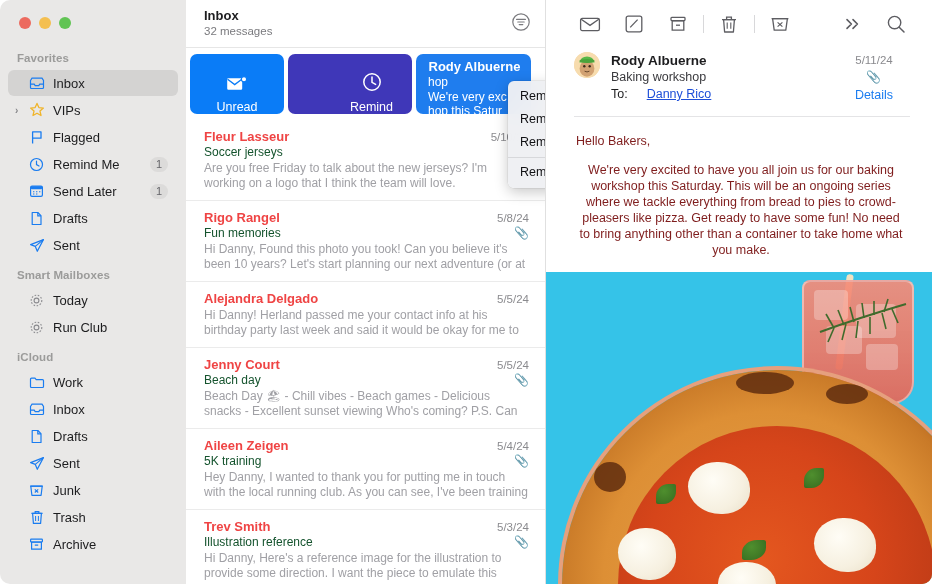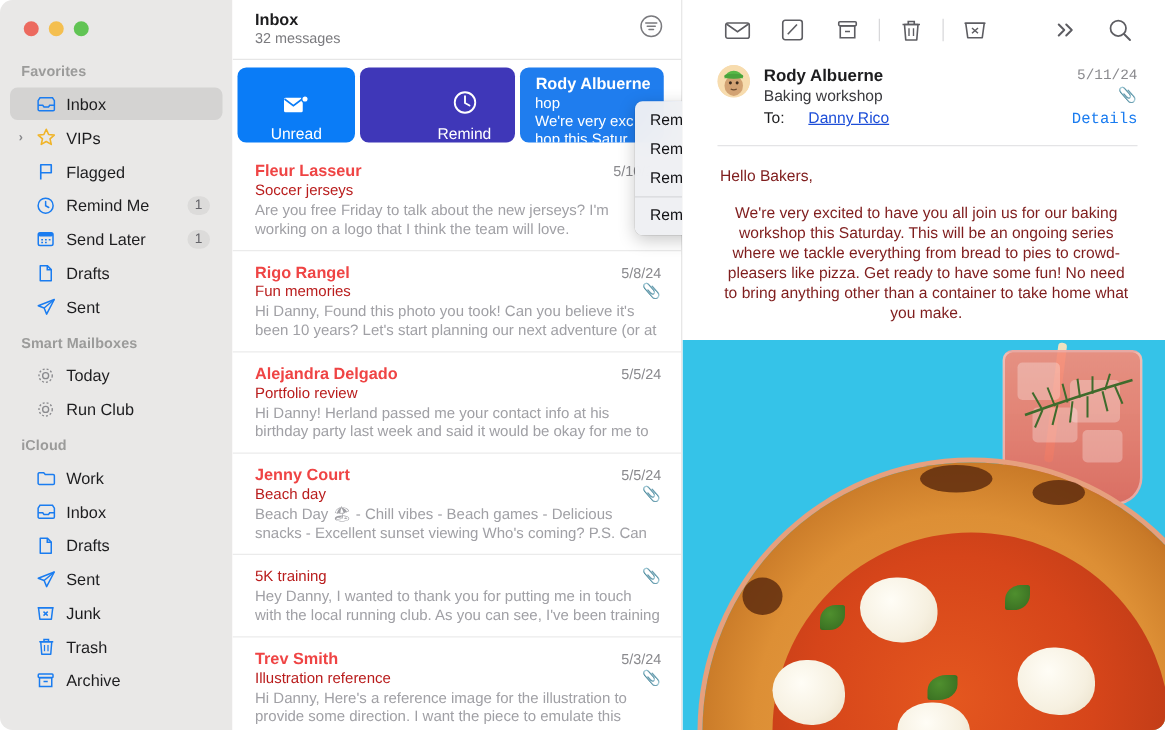--- a/index.html
+++ b/index.html
@@ -136,21 +136,21 @@
 
   .msg {
     padding: 9px 16px 10px 18px;
     border-bottom: 1px solid #ebebeb;
     position: relative;
   }
   .msg-top { display: flex; align-items: baseline; }
   .msg-from { font-size: 13px; font-weight: 700; color: #ef4444; flex: 1; }
   .msg-date { font-size: 11.5px; color: #8a8a8e; }
   .msg-sub-row { display: flex; align-items: center; margin-top: 1px; }
-  .msg-subject { font-size: 12px; color: #b91c1c; flex: 1; }
+  .msg-subject { font-size: 12px; color: #14532d; flex: 1; }
   .msg-clip { color: #a9a9ad; font-size: 12px; }
   .msg-prev {
     font-size: 12px;
     color: #a0a0a5;
     line-height: 14.5px;
     margin-top: 2px;
     max-height: 29px;
     overflow: hidden;
   }
 
@@ -212,21 +212,21 @@
     flex: 0 0 26px;
     position: relative;
     overflow: hidden;
   }
   .rd-headmid { flex: 1; }
   .rd-sender { font-size: 13.5px; font-weight: 700; color: #1d1d1f; line-height: 17px; }
   .rd-subject { font-size: 12.5px; color: #3a3a3e; line-height: 16px; }
   .rd-torow { font-size: 12.5px; line-height: 16px; margin-top: 1px; }
   .rd-tolabel { color: #1d1d1f; font-weight: 400; }
   .rd-toval { color: #1d4ed8; margin-left: 19px; text-decoration: underline; }
-  .rd-headright { text-align: right; width: 72px; font-family: Liberation Mono, monospace; }
+  .rd-headright { text-align: center; width: 72px; }
   .rd-date { font-size: 11.5px; color: #8a8a8e; line-height: 17px; }
   .rd-clip { font-size: 12px; color: #a9a9ad; line-height: 16px; }
   .rd-details { font-size: 12.5px; color: #1a7cf0; line-height: 18px; margin-top: 1px; }
 
   .rd-divider { height: 1px; background: #e4e4e6; margin: 0 22px 0 28px; }
 
   .rd-body {
     padding: 16px 26px 14px 30px;
     font-size: 12.5px;
     line-height: 16px;
@@ -542,39 +542,40 @@
         <span class="msg-clip">📎</span>
       </div>
       <div class="msg-prev">Hi Danny, Found this photo you took! Can you believe it's been 10 years? Let's start planning our next adventure (or at least…</div>
     </div>
 
     <div class="msg">
       <div class="msg-top">
         <span class="msg-from">Alejandra Delgado</span>
         <span class="msg-date">5/5/24</span>
       </div>
-      <div class="msg-sub-row">
-        <span class="msg-subject">Portfolio review</span>
-      </div>
       <div class="msg-prev">Hi Danny! Herland passed me your contact info at his birthday party last week and said it would be okay for me to reach out…</div>
     </div>
 
     <div class="msg">
       <div class="msg-top">
         <span class="msg-from">Jenny Court</span>
         <span class="msg-date">5/5/24</span>
       </div>
       <div class="msg-sub-row">
         <span class="msg-subject">Beach day</span>
         <span class="msg-clip">📎</span>
       </div>
       <div class="msg-prev">Beach Day 🏖 - Chill vibes - Beach games - Delicious snacks - Excellent sunset viewing Who's coming? P.S. Can you gues…</div>
     </div>
 
     <div class="msg">
+      <div class="msg-top">
+        <span class="msg-from">Aileen Zeigen</span>
+        <span class="msg-date">5/4/24</span>
+      </div>
       <div class="msg-sub-row">
         <span class="msg-subject">5K training</span>
         <span class="msg-clip">📎</span>
       </div>
       <div class="msg-prev">Hey Danny, I wanted to thank you for putting me in touch with the local running club. As you can see, I've been training wit…</div>
     </div>
 
     <div class="msg">
       <div class="msg-top">
         <span class="msg-from">Trev Smith</span>

